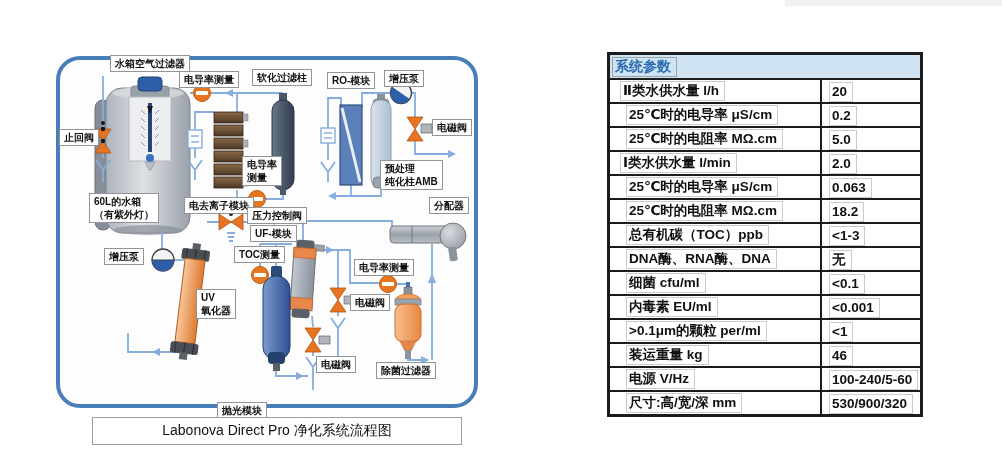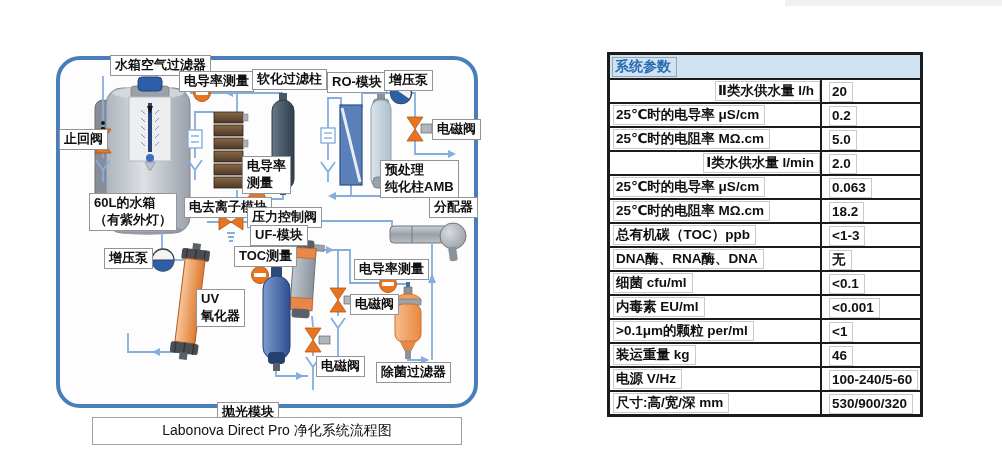--- a/index.html
+++ b/index.html
@@ -5,37 +5,37 @@
   html,body{margin:0;padding:0;background:#fff;}
   #page{position:relative;width:1002px;height:451px;background:#ffffff;overflow:hidden;
         font-family:"Liberation Sans","DejaVu Sans",sans-serif;}
   
   #topbar{position:absolute;left:785px;top:0;width:217px;height:6px;background:#f1f1f1;}
   
   #diagram-border{position:absolute;left:56px;top:56px;width:414px;height:344px;
         border:4px solid #4a7ebb;border-radius:24px;background:#fdfdfd;}
   #diagram-svg{position:absolute;left:0;top:0;width:1002px;height:451px;z-index:2;}
   .lbl{position:absolute;z-index:3;background:#ffffff;border:1px solid #8f959b;
-       padding:1px 4px;font-weight:bold;font-size:13px;line-height:1.3;color:#101010;
+       padding:1px 4px;font-weight:bold;font-size:10px;line-height:1.3;color:#101010;
        white-space:nowrap;}
   .lbl span{display:block;}
   #caption{position:absolute;left:92px;top:417px;width:368px;height:26px;z-index:3;
        background:#fff;border:1px solid #9aa0a6;font-size:14px;color:#111;
        display:flex;align-items:center;justify-content:center;white-space:nowrap;}
   
   #spec-table{position:absolute;left:607px;top:52px;width:316px;z-index:3;
        border:3px solid #1c1c1c;background:#fff;box-sizing:border-box;}
   .thead{height:23px;background:#cfe3f3;border-bottom:2px solid #1c1c1c;
        display:flex;align-items:center;}
   .thead .cellbox{color:#2b6cb0;border-color:#98a3ab;margin-left:2px;font-size:14px;}
   .trow{display:flex;height:22px;border-bottom:2px solid #1c1c1c;align-items:center;}
   .trow:last-child{border-bottom:none;}
   .tlabel{width:212px;height:100%;border-right:2px solid #1c1c1c;display:flex;
-       align-items:center;box-sizing:border-box;padding-left:3px;overflow:visible;}
-  .tlabel.indent{padding-left:20px;justify-content:flex-end;}
+       align-items:center;box-sizing:border-box;padding-left:16px;overflow:visible;}
+  .tlabel.indent{padding-left:10px;}
   .tvalue{flex:1;height:100%;display:flex;align-items:flex-end;padding-left:7px;}
   .cellbox{display:inline-block;border:1px solid #c6cbd0;padding:0 5px 1px 2px;
        font-weight:bold;font-size:13.5px;color:#101010;white-space:nowrap;line-height:17px;}
 </style>
 </head>
 <body>
 
 <div id="page">
 
   <div id="topbar"></div>

